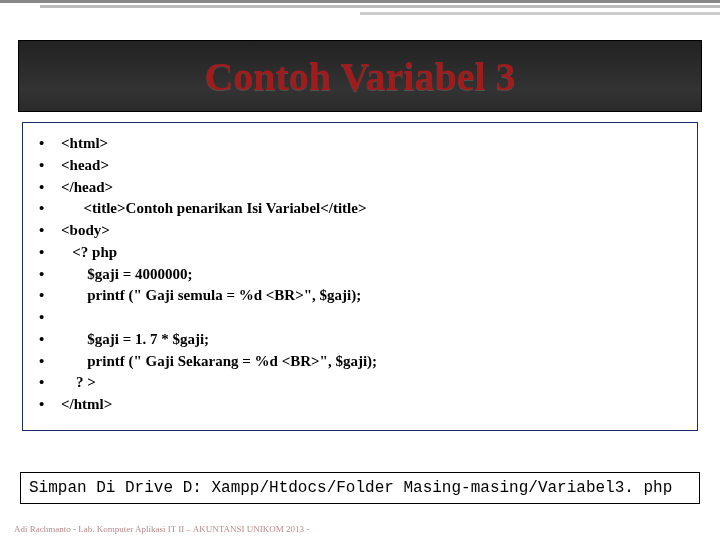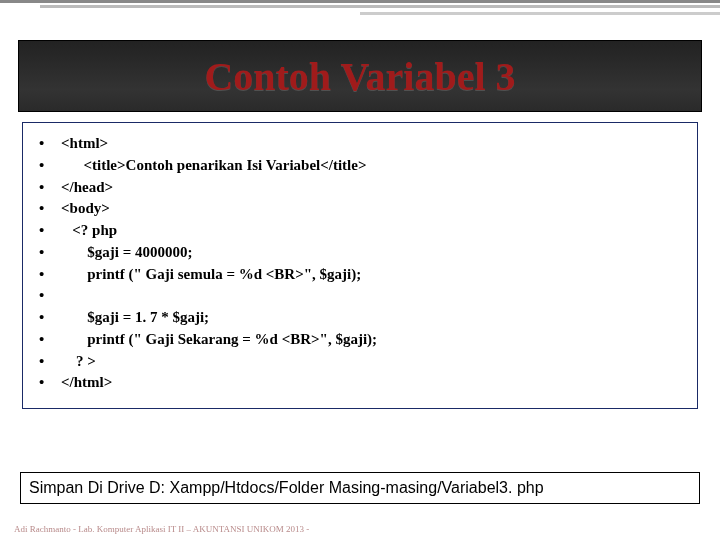--- a/index.html
+++ b/index.html
@@ -76,21 +76,21 @@
     width: 22px;
     color: #000;
   }
   .note-box {
     position: absolute;
     top: 472px;
     left: 20px;
     right: 20px;
     border: 1px solid #000;
     padding: 6px 8px;
-    font-family: Liberation Sans, sans-serif;
+    font-family: Liberation Mono, monospace;
     font-size: 16px;
     color: #000;
     background: #fff;
   }
   .footer {
     position: absolute;
     bottom: 6px;
     left: 14px;
     font-family: 'Times New Roman', serif;
     font-size: 9px;
@@ -106,22 +106,23 @@
   <div class="line-c"></div>
 </div>
 
 <div class="title-band">
   <h1>Contoh Variabel 3</h1>
 </div>
 
 <div class="code-box">
   <ul class="code-list" id="code-list">
       <li><span style="white-space: pre;">&lt;html&gt;</span></li>
+      <li><span style="white-space: pre;">&lt;head&gt;</span></li>
+      <li><span style="white-space: pre;">&lt;/head&gt;</span></li>
       <li><span style="white-space: pre;">      &lt;title&gt;Contoh penarikan Isi Variabel&lt;/title&gt;</span></li>
-      <li><span style="white-space: pre;">&lt;/head&gt;</span></li>
       <li><span style="white-space: pre;">&lt;body&gt;</span></li>
       <li><span style="white-space: pre;">   &lt;? php</span></li>
       <li><span style="white-space: pre;">       $gaji = 4000000;</span></li>
       <li><span style="white-space: pre;">       printf (" Gaji semula = %d &lt;BR&gt;", $gaji);</span></li>
       <li><span style="white-space: pre;"></span></li>
       <li><span style="white-space: pre;">       $gaji = 1. 7 * $gaji;</span></li>
       <li><span style="white-space: pre;">       printf (" Gaji Sekarang = %d &lt;BR&gt;", $gaji);</span></li>
       <li><span style="white-space: pre;">    ? &gt;</span></li>
       <li><span style="white-space: pre;">&lt;/html&gt;</span></li>
     </ul>

